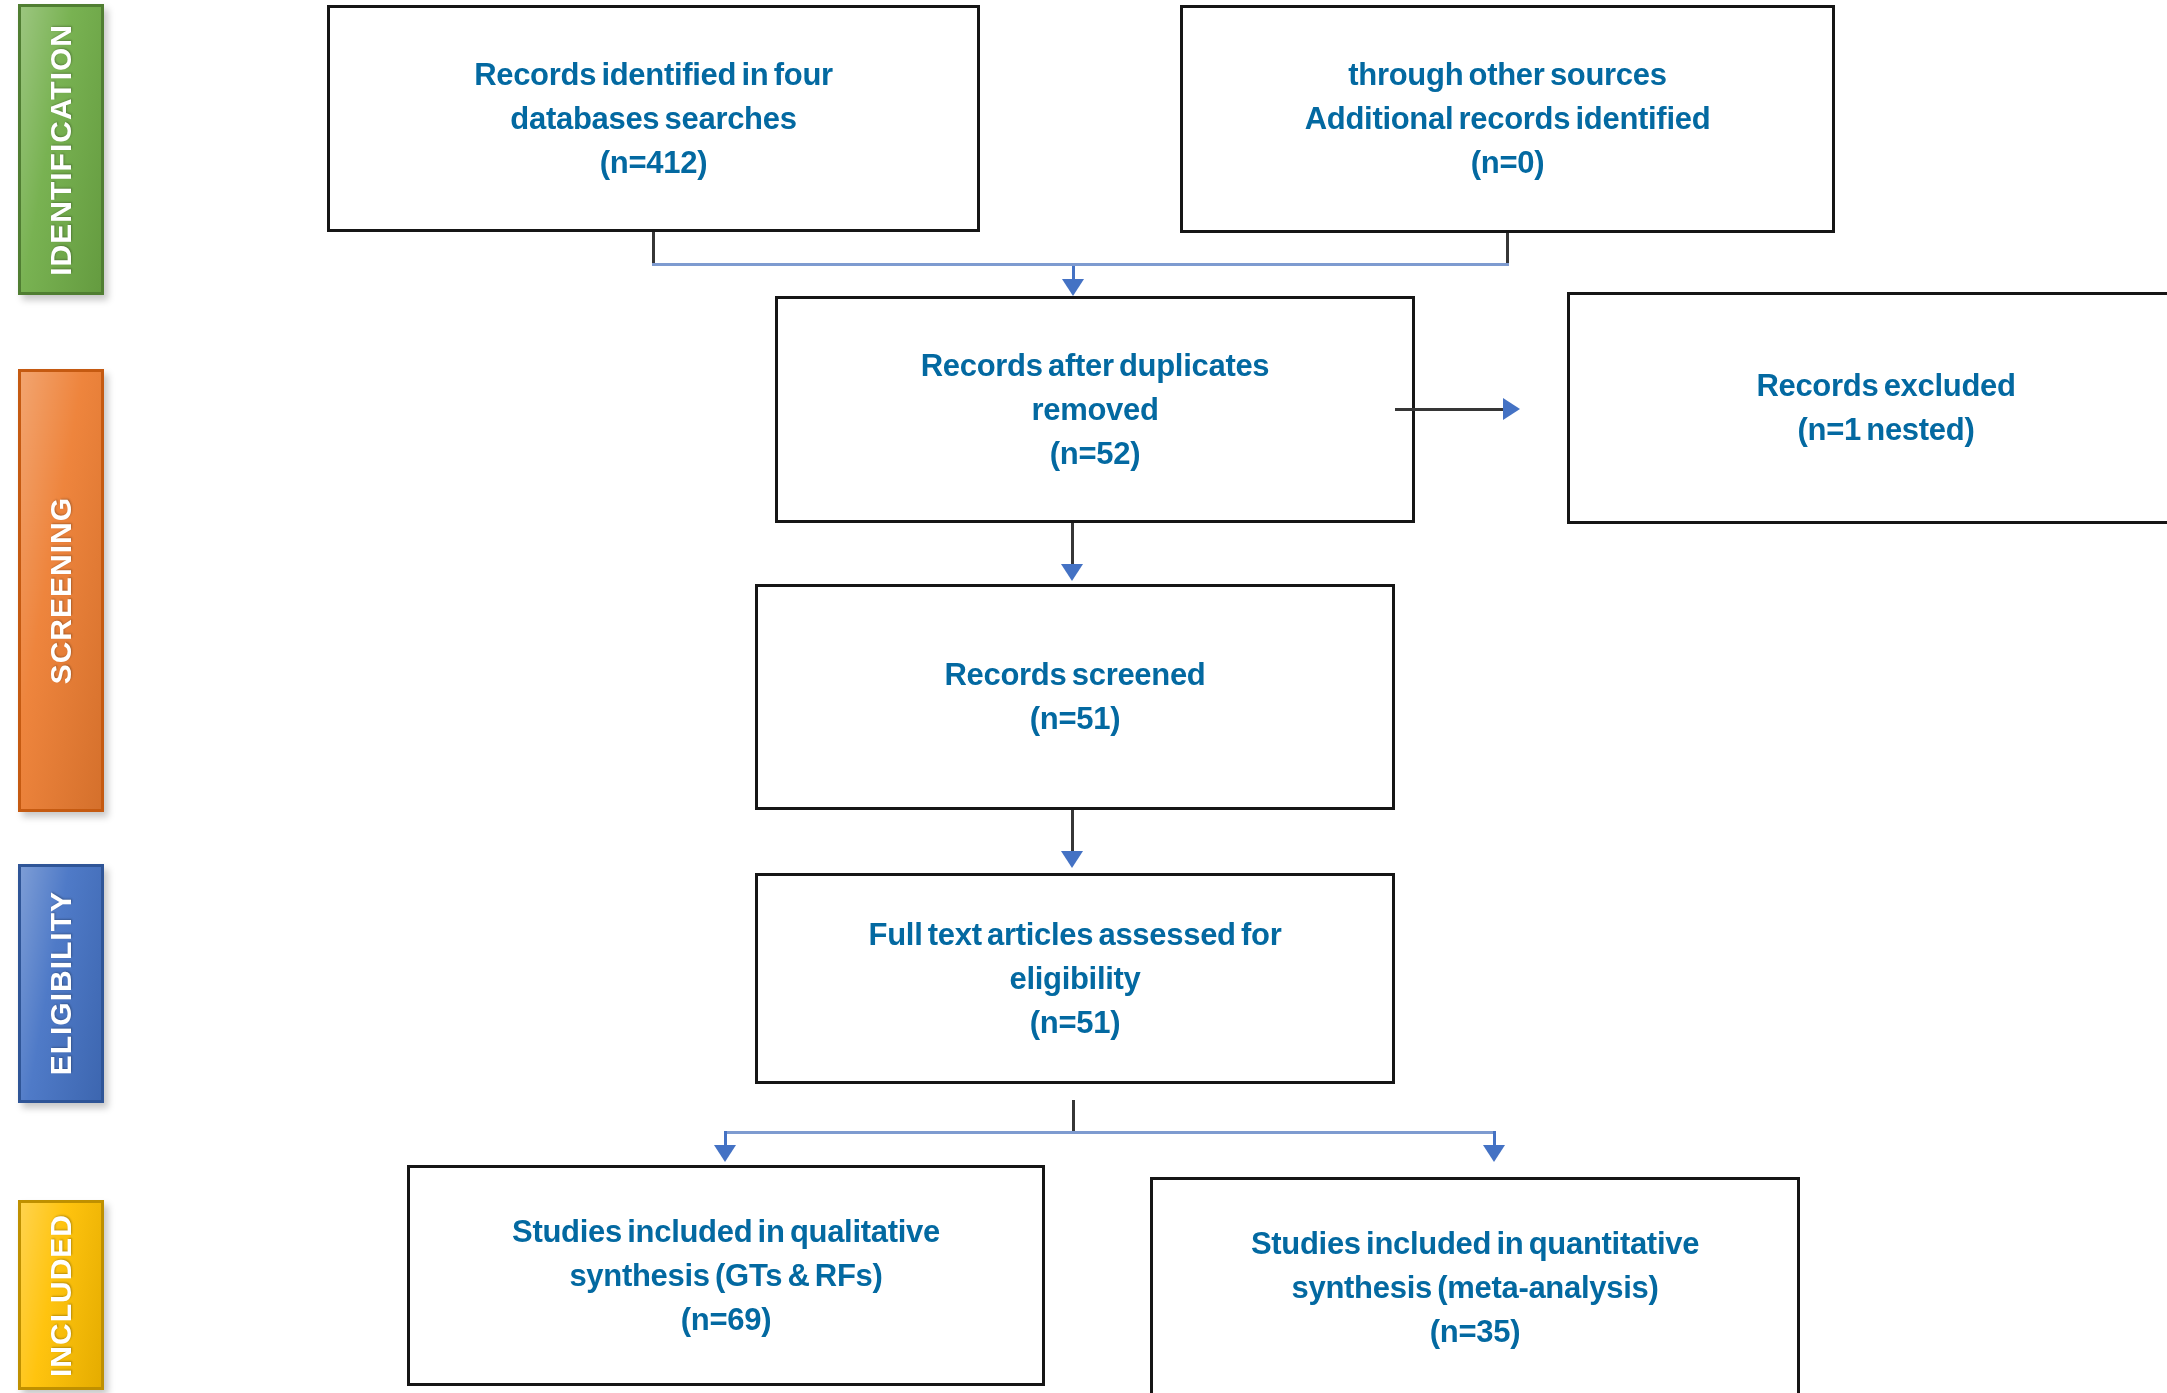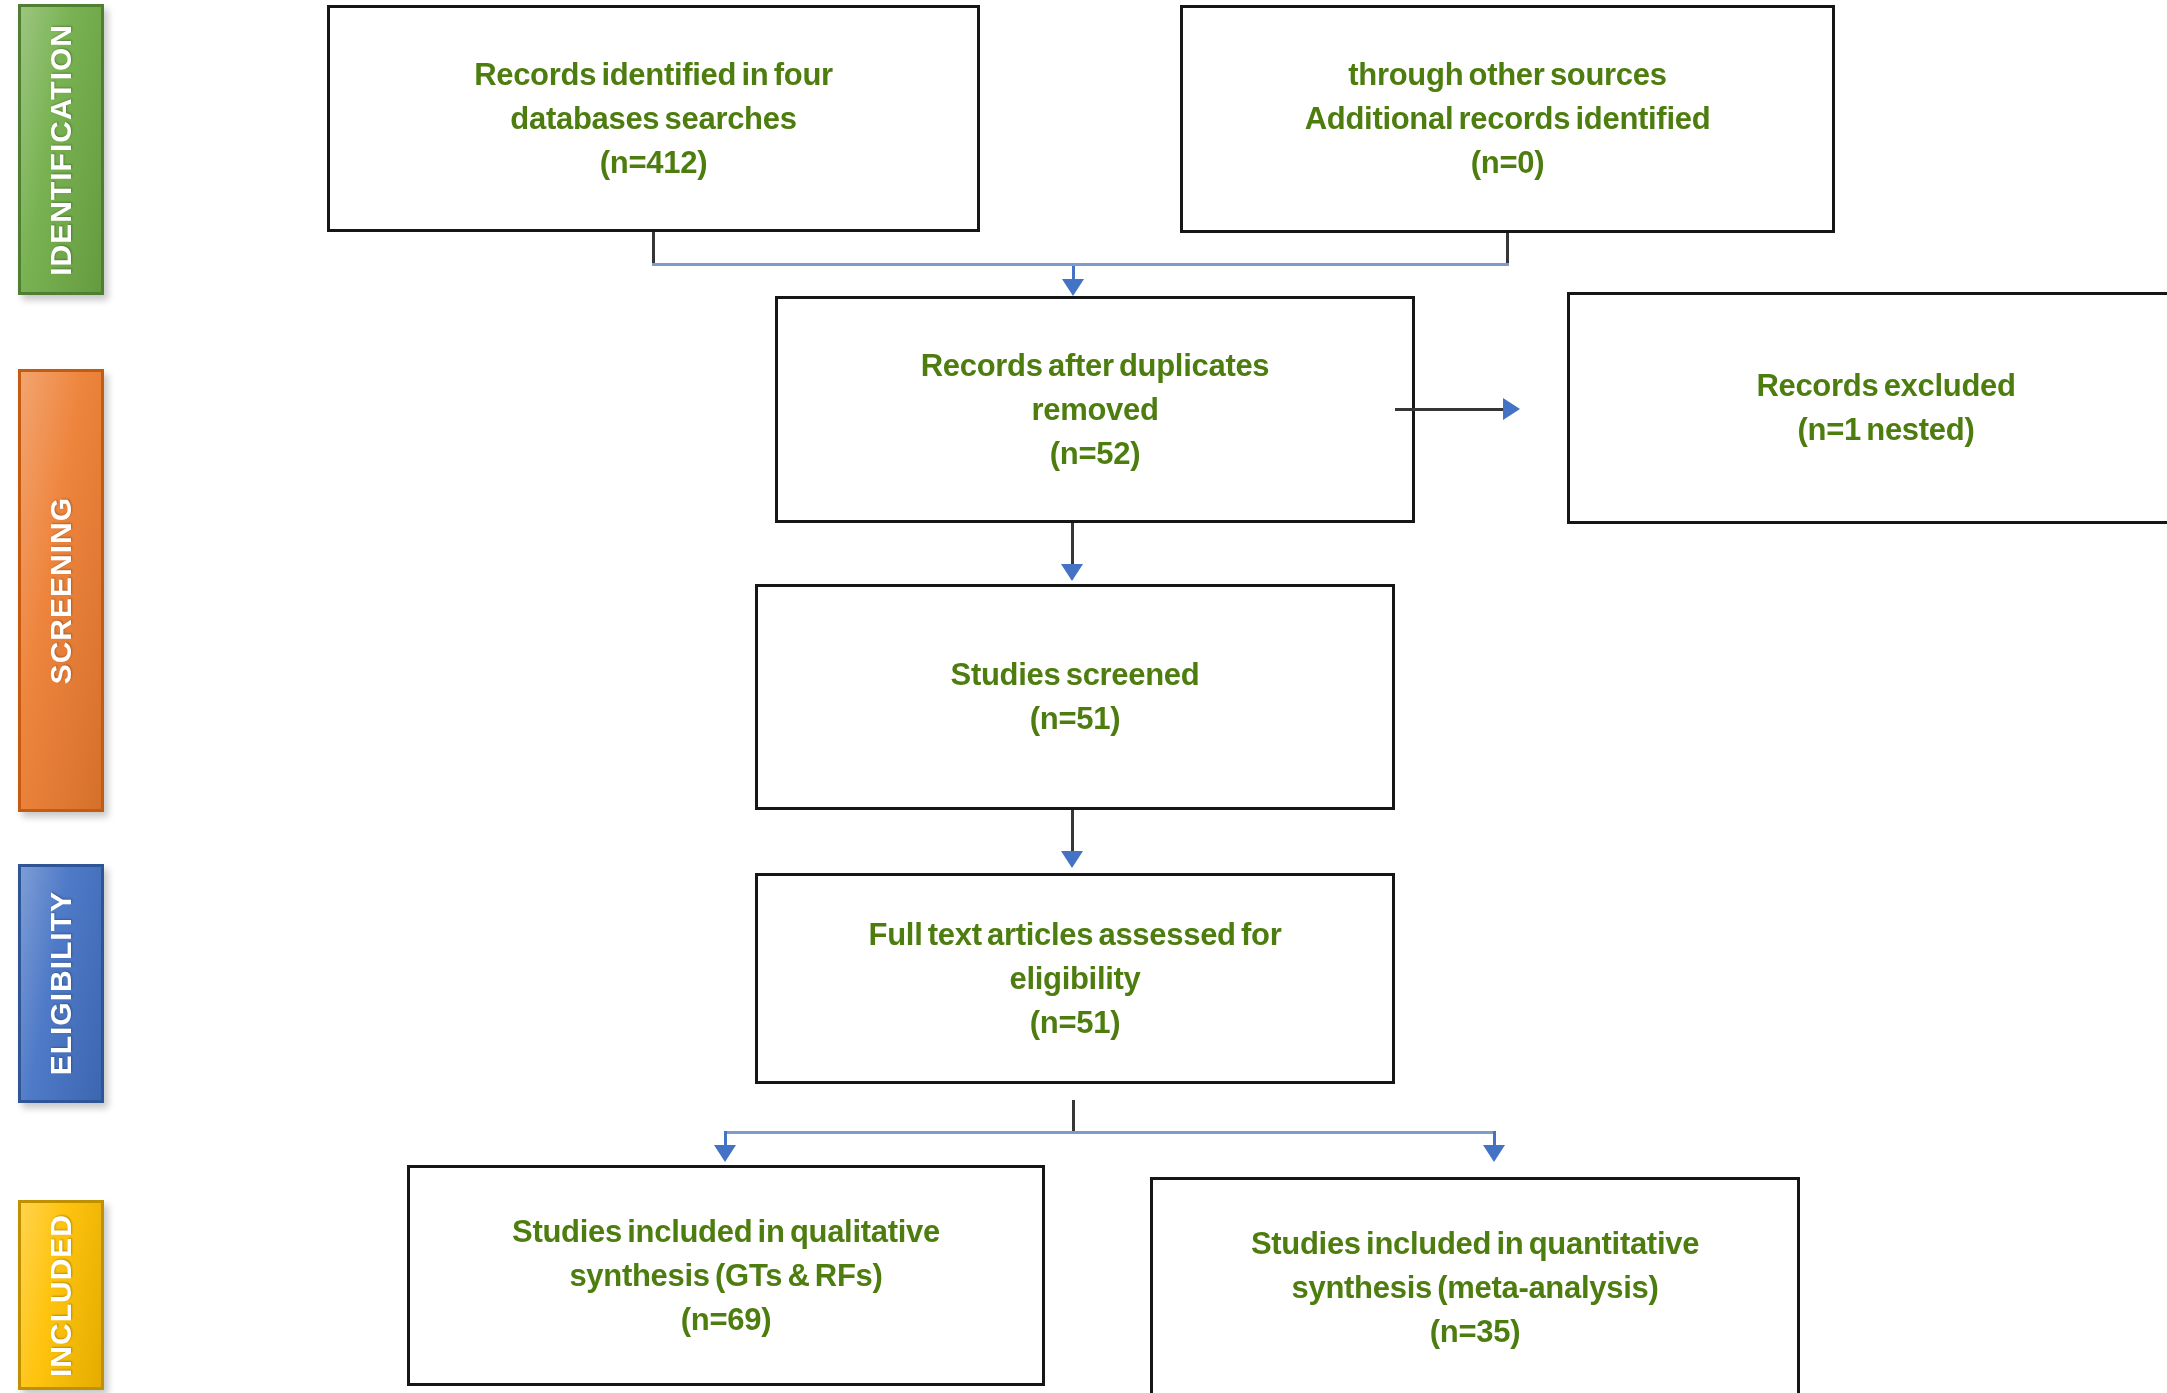--- a/index.html
+++ b/index.html
@@ -53,21 +53,21 @@
     display: flex;
     flex-direction: column;
     align-items: center;
     justify-content: center;
     text-align: center;
   }
   .flow-box .bline {
     font-weight: bold;
     font-size: 31px;
     line-height: 44px;
-    color: #4d7c0f;
+    color: #0369a1;
     word-spacing: -3px;
     letter-spacing: -0.3px;
     white-space: nowrap;
   }
 
   
   .vline, .hline { position: absolute; }
   .vline { width: 3px; }
   .hline { height: 3px; }
   .line-dark  { background: #363636; }
@@ -124,21 +124,21 @@
     <div class="bline">removed</div>
     <div class="bline">(n=52)</div>
   </div>
 
   <div class="flow-box" style="left:1522px; top:292px; width:638px; height:232px;margin-left:45px;">
     <div class="bline">Records excluded</div>
     <div class="bline">(n=1 nested)</div>
   </div>
 
   <div class="flow-box" style="left:755px; top:584px; width:640px; height:226px;">
-    <div class="bline">Studies screened</div>
+    <div class="bline">Records screened</div>
     <div class="bline">(n=51)</div>
   </div>
 
   <div class="flow-box" style="left:755px; top:873px; width:640px; height:211px;">
     <div class="bline">Full text articles assessed for</div>
     <div class="bline">eligibility</div>
     <div class="bline">(n=51)</div>
   </div>
 
   <div class="flow-box" style="left:407px; top:1165px; width:638px; height:221px;">

